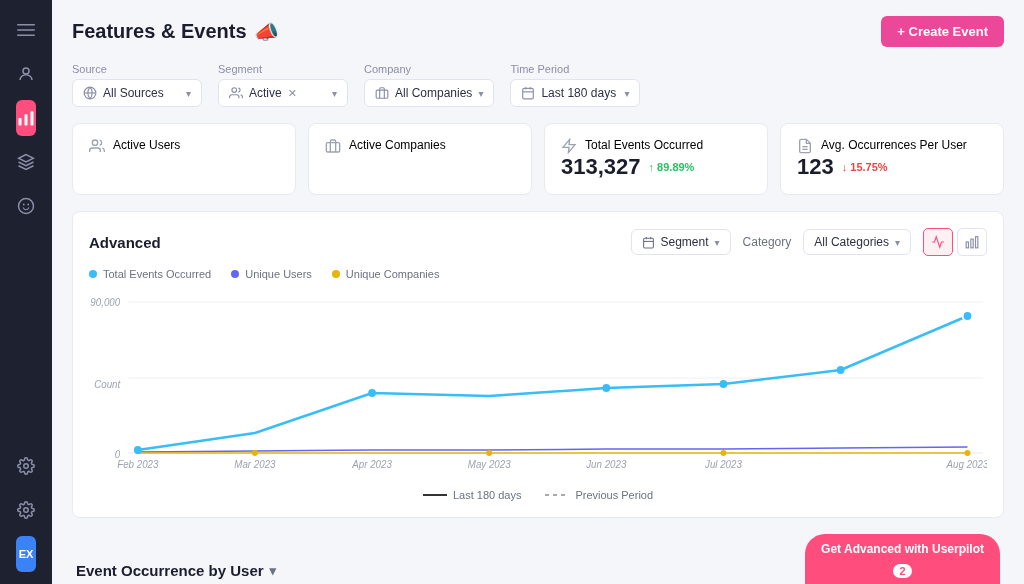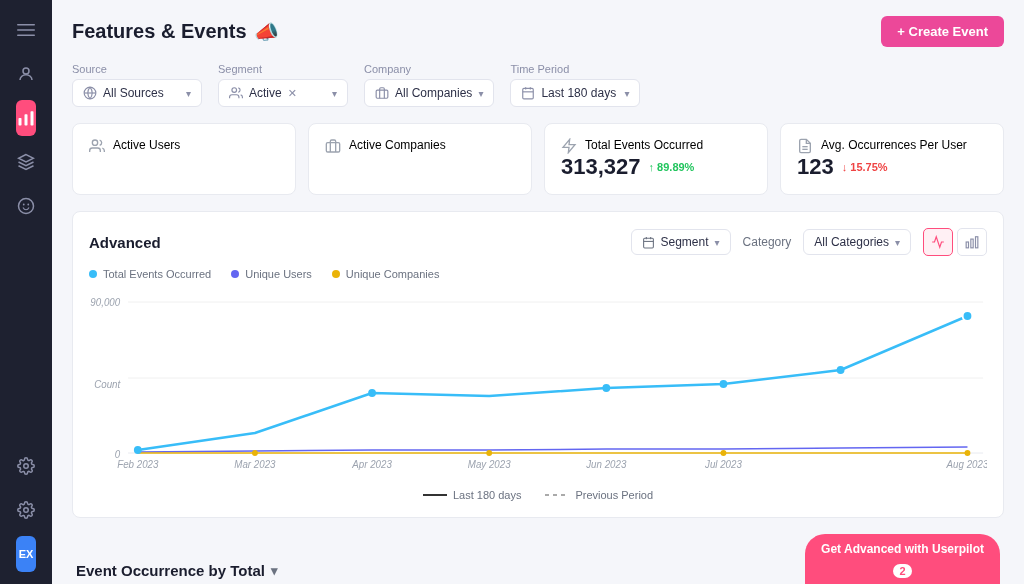--- a/index.html
+++ b/index.html
@@ -561,21 +561,21 @@
       </div>
       <div class="footer-legend-item">
         <div class="footer-line-dashed"></div>
         <span>Previous Period</span>
       </div>
     </div>
   </div>
 
   <div class="bottom-header">
     <div class="bottom-title">
-      <span>Event Occurrence by Total</span>
+      <span>Event Occurrence by User</span>
       <span style="color:#6b7280;font-size:13px">▾</span>
     </div>
     <div class="bottom-right">
       <button class="advanced-btn">
         <span>Get Advanced with Userpilot</span>
         <span class="badge-2">2</span>
         <span style="font-size:11px">▾</span>
       </button>
     </div>
   </div>

